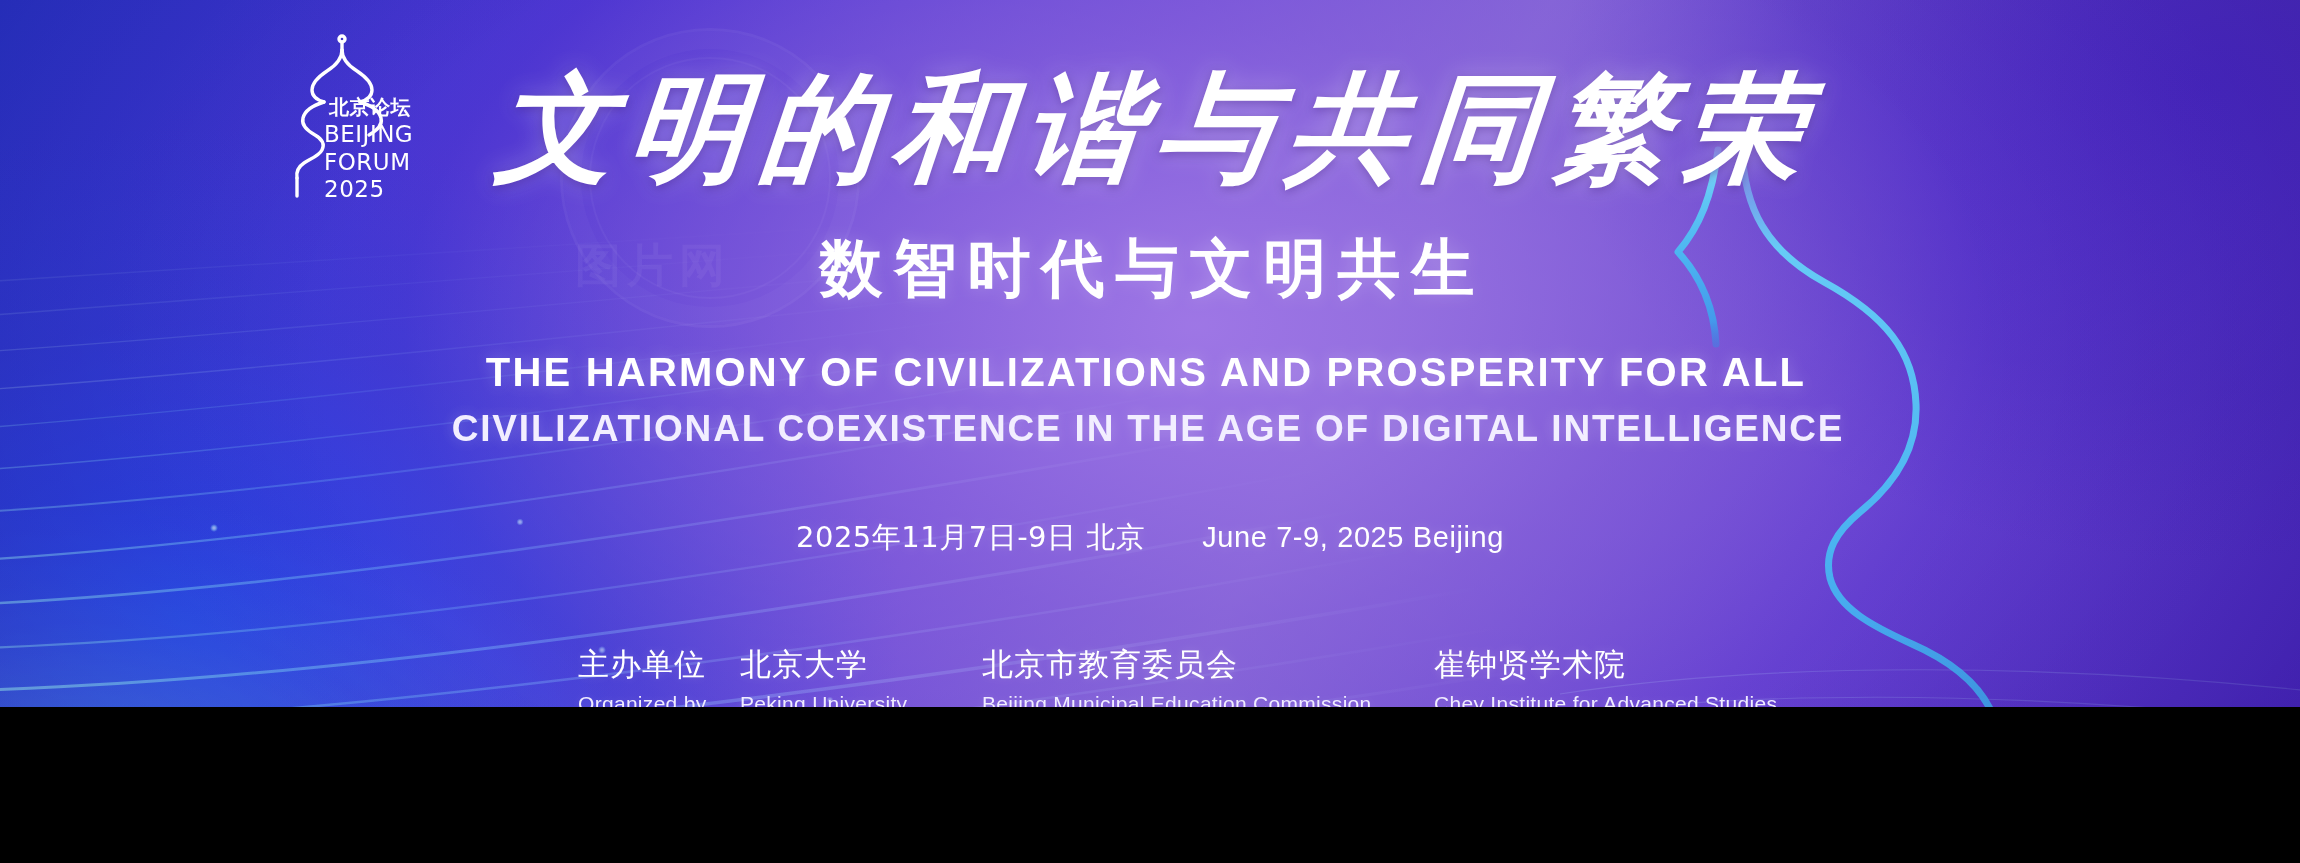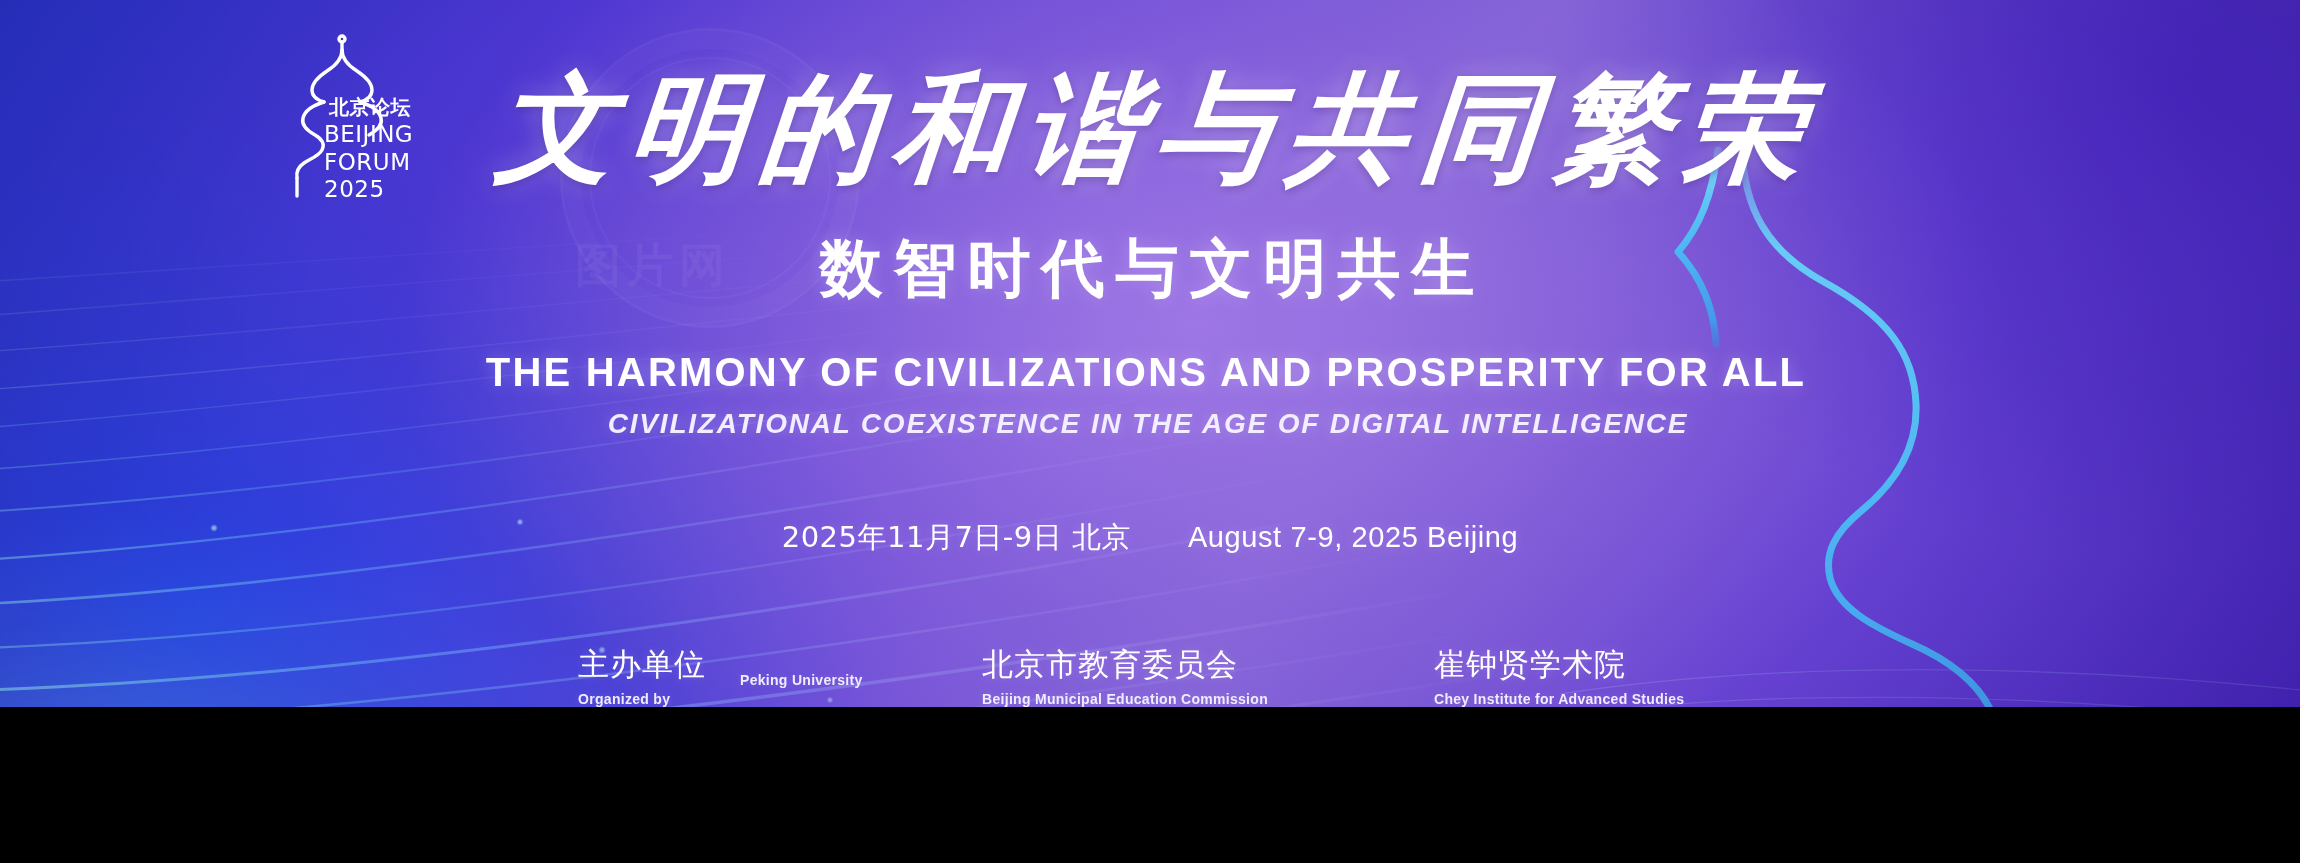--- a/index.html
+++ b/index.html
@@ -76,25 +76,24 @@
     position:absolute; left:0; right:8px; top:350px;
     text-align:center;
     font-size:40px; font-weight:700; letter-spacing:2.2px;
     color:#ffffff;
     text-shadow:0 0 16px rgba(255,255,255,0.25);
     white-space:nowrap;
   }
   .title-en2{
     position:absolute; left:0; right:4px; top:408px;
     text-align:center;
-    font-size:28px; font-weight:700; letter-spacing:1.8px;
+    font-size:37px; font-weight:700; letter-spacing:1.8px;
     color:#f2eeff;
     text-shadow:0 0 14px rgba(255,255,255,0.22);
     white-space:nowrap;
-    font-style:italic;
   }
 
   .dateline{
     position:absolute; left:0; right:0; top:518px;
     text-align:center; white-space:nowrap;
     color:#ffffff;
     text-shadow:0 0 12px rgba(255,255,255,0.18);
   }
   .dateline .cn{ font-family:"DejaVu Sans","Liberation Sans",sans-serif;
                  font-size:29px; font-weight:400; letter-spacing:0.5px; }
@@ -107,21 +106,21 @@
     display:flex; align-items:center; white-space:nowrap;
   }
   .org{ margin-right:0; }
   .org .cn{
     font-family:"DejaVu Sans","Liberation Sans",sans-serif;
     font-size:31px; font-weight:400; color:#ffffff; letter-spacing:1px;
     line-height:1.18;
     text-shadow:0 0 10px rgba(255,255,255,0.16);
   }
   .org .en{
-    font-size:14px; font-weight:700; color:#f0ecff; letter-spacing:0.3px;
+    font-size:21px; font-weight:400; color:#f0ecff; letter-spacing:0.3px;
     line-height:1.3; margin-top:7px;
     text-shadow:0 0 8px rgba(255,255,255,0.13);
   }
   .org-0{ width:162px; }
   .org-1{ width:242px; }
   .org-2{ width:452px; }
   .org-3{ width:auto; }
 </style>
 </head>
 <body>
@@ -278,29 +277,30 @@
 
     <div class="subtitle-cn">数智时代与文明共生</div>
 
     <div class="title-en1">THE HARMONY OF CIVILIZATIONS AND PROSPERITY FOR ALL</div>
 
     <div class="title-en2">CIVILIZATIONAL COEXISTENCE IN THE AGE OF DIGITAL INTELLIGENCE</div>
 
     <div class="dateline">
       <span class="cn">2025年11月7日-9日  北京</span>
       <span class="gap"></span>
-      <span class="en">August 7-9, 2025  Beijing</span>
+      <span class="en">June 7-9, 2025  Beijing</span>
     </div>
 
     <div class="organizers">
       <div class="org org-0">
         <div class="cn">主办单位</div>
         <div class="en">Organized by</div>
       </div>
       <div class="org org-1">
+        <div class="cn">北京大学</div>
         <div class="en">Peking University</div>
       </div>
       <div class="org org-2">
         <div class="cn">北京市教育委员会</div>
         <div class="en">Beijing Municipal Education Commission</div>
       </div>
       <div class="org org-3">
         <div class="cn">崔钟贤学术院</div>
         <div class="en">Chey Institute for Advanced Studies</div>
       </div>

